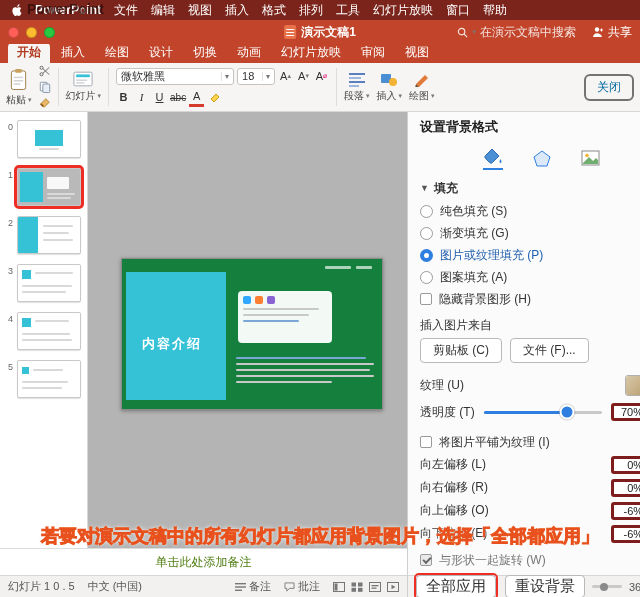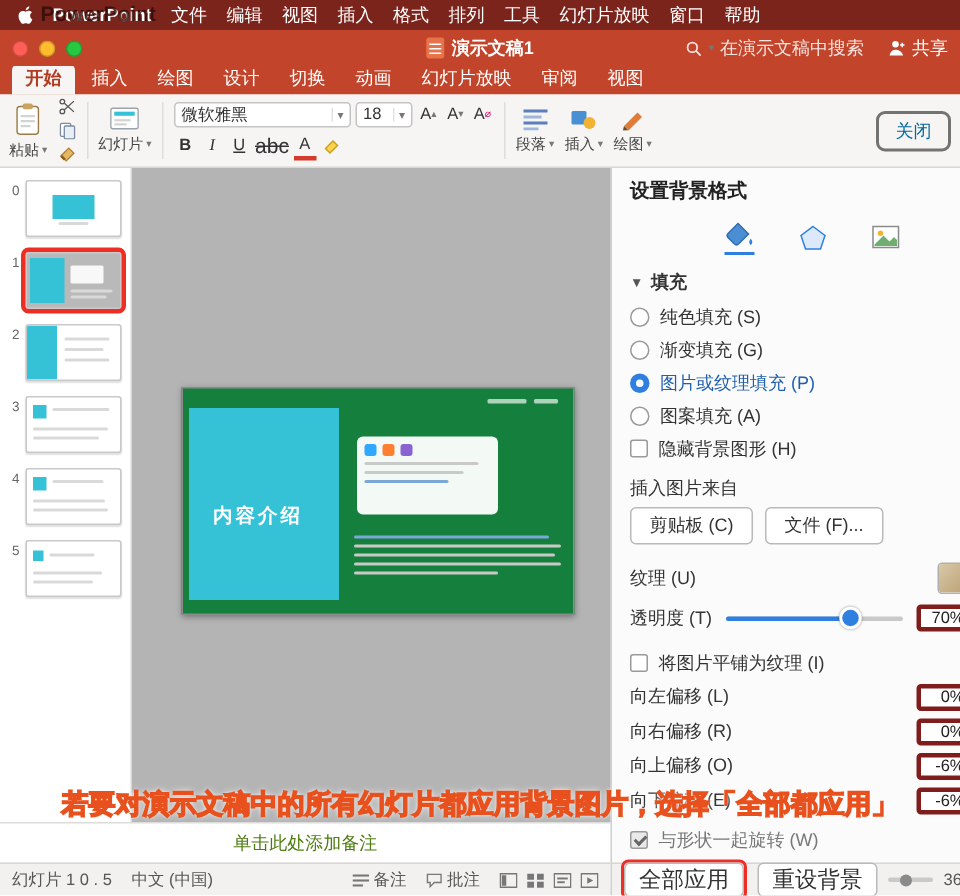--- a/index.html
+++ b/index.html
@@ -42,21 +42,21 @@
   .fontgrp{display:flex;flex-direction:column;gap:3px;}
   .frow{display:flex;gap:3px;align-items:center;}
   .combo{height:17px;background:#fff;border:1px solid #c6c4c2;border-radius:3px;display:flex;
          align-items:center;font-size:11px;color:#333;padding:0 4px;gap:4px;box-sizing:border-box;}
   .combo .arr{color:#777;font-size:8px;border-left:1px solid #e2e2e2;padding-left:3px;}
   .fmtbtn{min-width:15px;height:16px;display:flex;align-items:center;justify-content:center;
           font-size:11px;color:#333;position:relative;}
   .fmtbtn.b{font-weight:bold;}
   .fmtbtn.i{font-style:italic;font-family:"Liberation Serif",serif;}
   .fmtbtn.u{text-decoration:underline;}
-  .fmtbtn.s{text-decoration:line-through;font-size:14px;}
+  .fmtbtn.s{text-decoration:line-through;font-size:10px;}
   .fmtbtn.fc{border-bottom:3px solid #d43b2a;}
   .tinyarr{font-size:7px;color:#777;}
   .close-grp{margin-left:auto;border:2px solid #737373;border-radius:6px;padding:3px 11px;
              font-size:12px;color:#0369a1;background:transparent;font-family:Liberation Mono, monospace;}
 
   
   .main{flex:1;display:flex;min-height:0;}
   .left-region{width:407px;display:flex;flex-direction:column;min-height:0;flex:none;}
   .content-row{flex:1;display:flex;min-height:0;}
 

